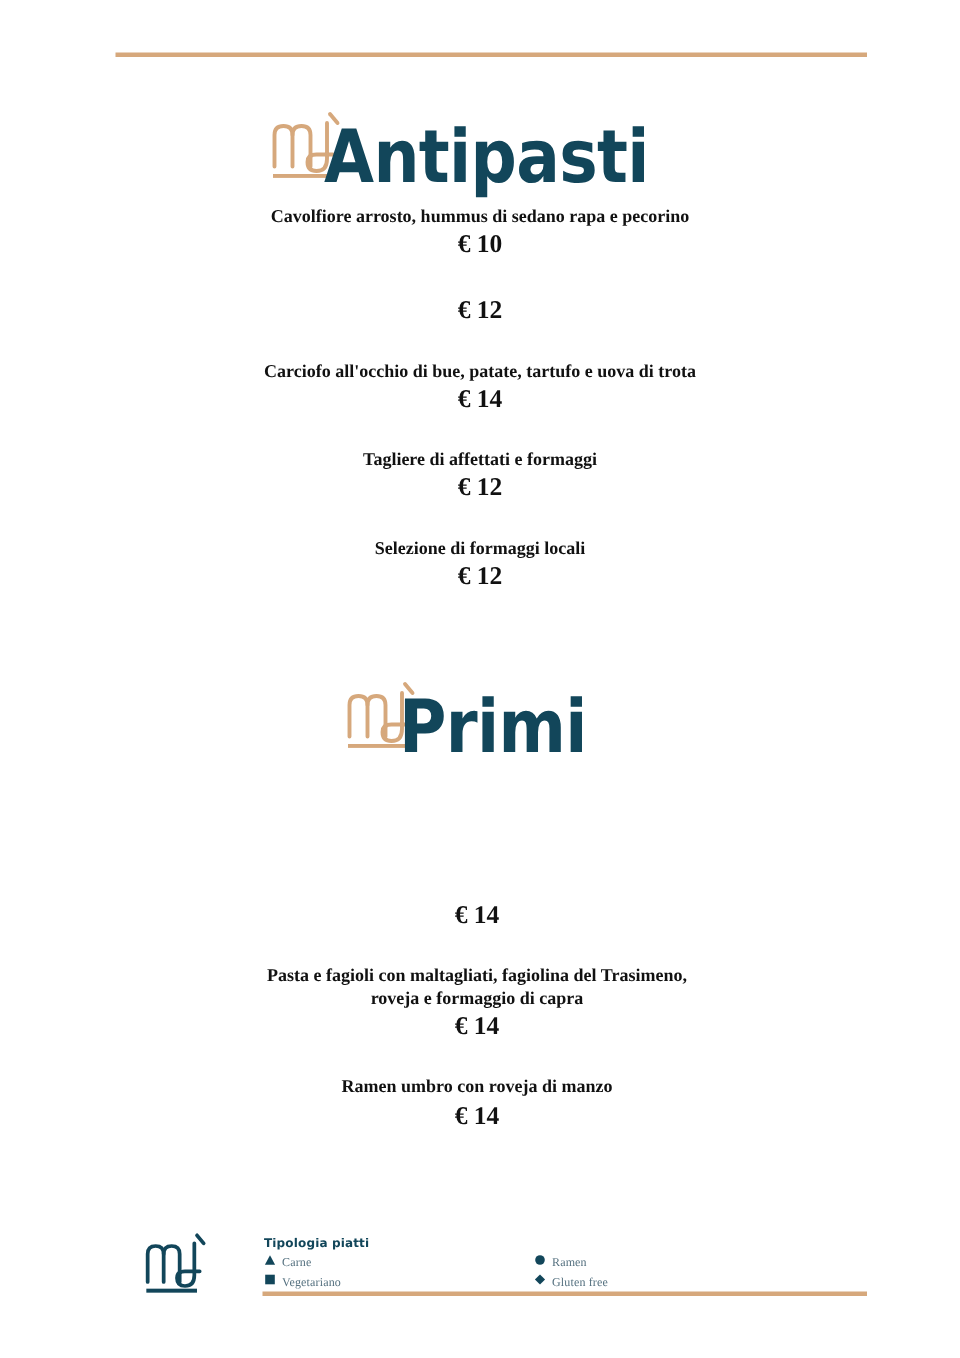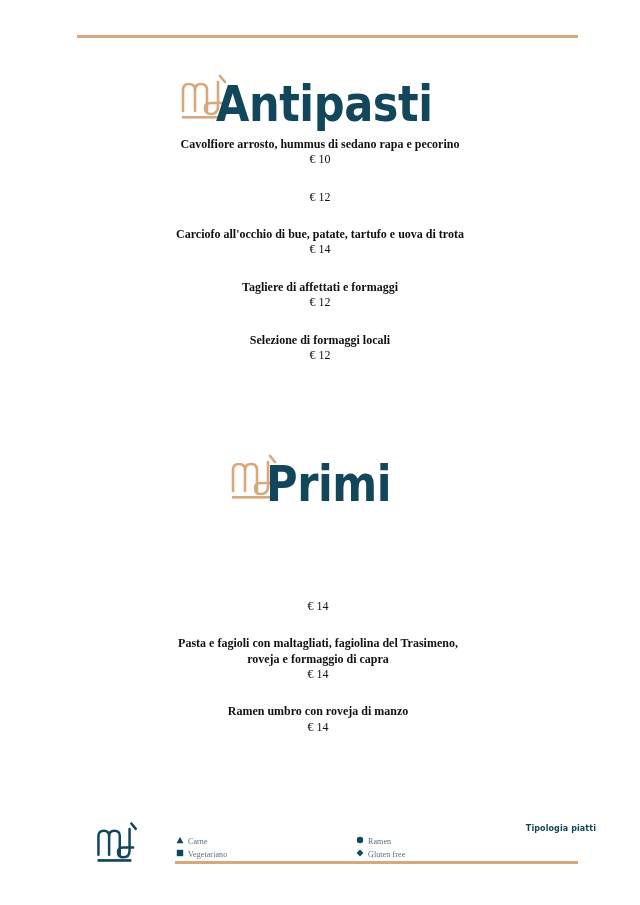--- a/index.html
+++ b/index.html
@@ -83,23 +83,24 @@
     margin: 0 auto;
     width: 520px;
   }
   .dish-name {
     font-size: 12px;
     line-height: 1.28;
     color: #111111;
     font-weight: bold;
   }
   .dish-price {
-    font-size: 12px;
+    font-size: 17px;
     line-height: 1.28;
     color: #111111;
+    font-weight: bold;
   }
   .spacer-22 { height: 22px; }
 
   
   .footer {
     position: absolute;
     left: 0;
     top: 818px;
     width: 640px;
     height: 60px;
@@ -119,21 +120,20 @@
     top: 6px;
     width: 420px;
     font-family: "DejaVu Sans", sans-serif;
   }
   .legend-title {
     font-size: 8px;
     font-weight: bold;
     color: #12465a;
     letter-spacing: 0.1px;
     margin-bottom: 3px;
-    text-align: right;
   }
   .legend-cols {
     position: relative;
     height: 24px;
   }
   .legend-col {
     position: absolute;
     top: 0;
   }
   .legend-col.left  { left: 0; }

